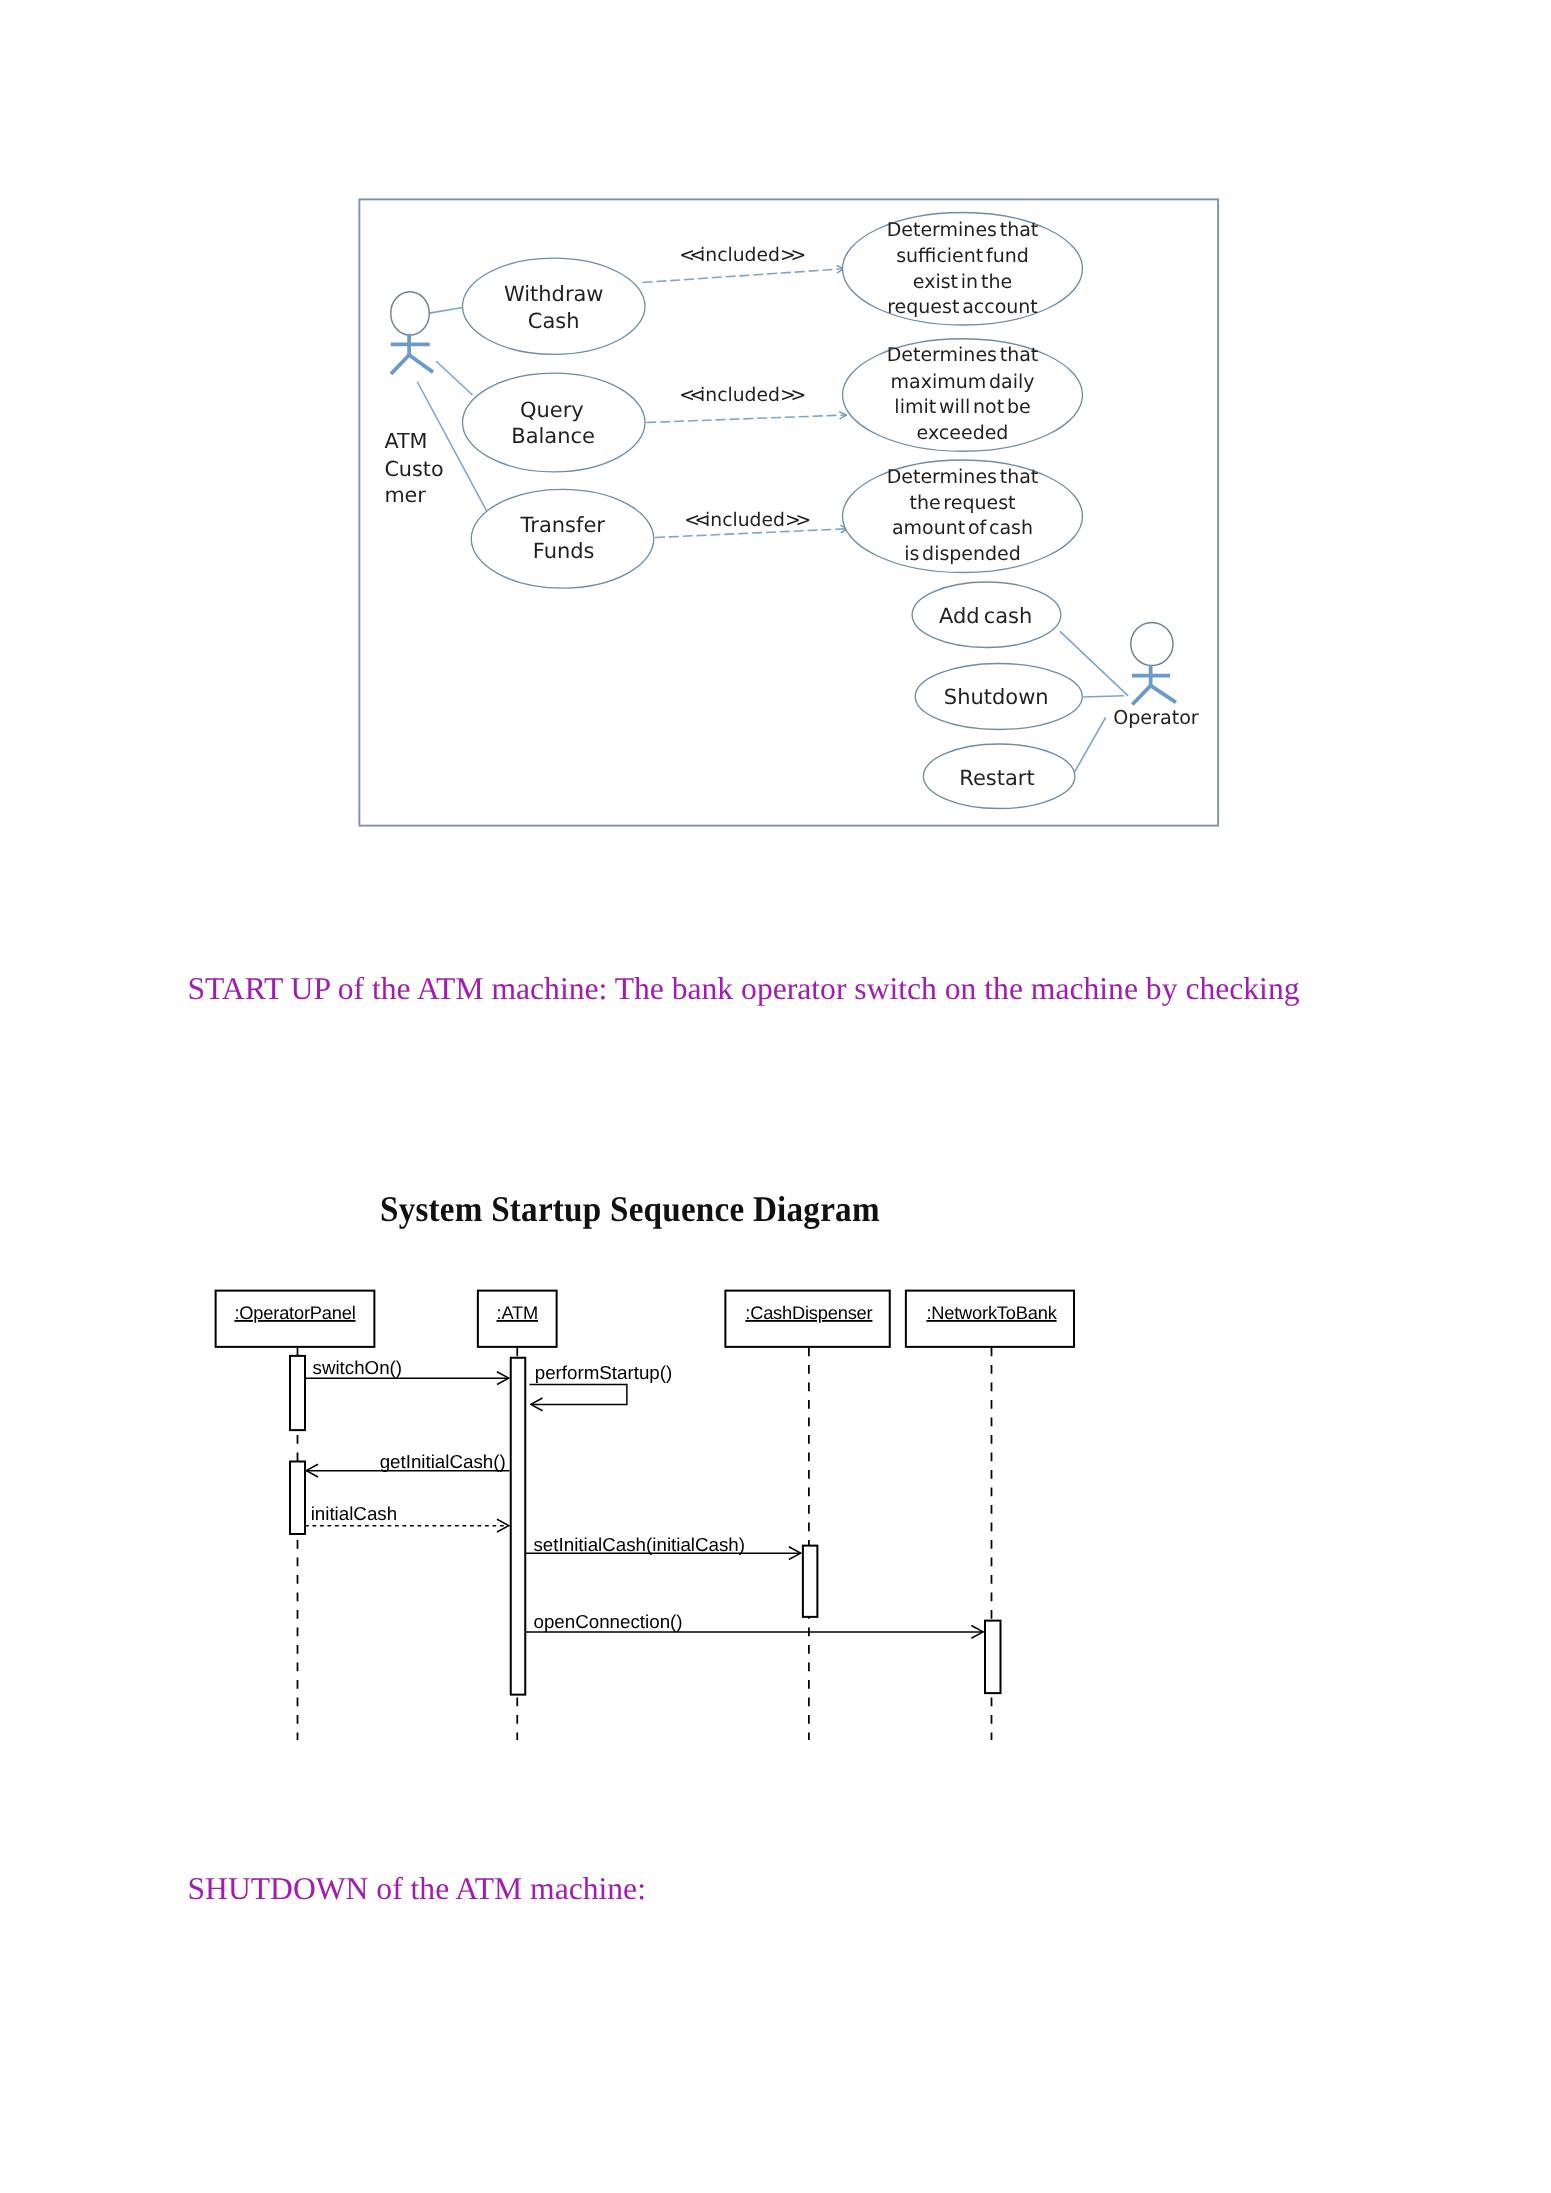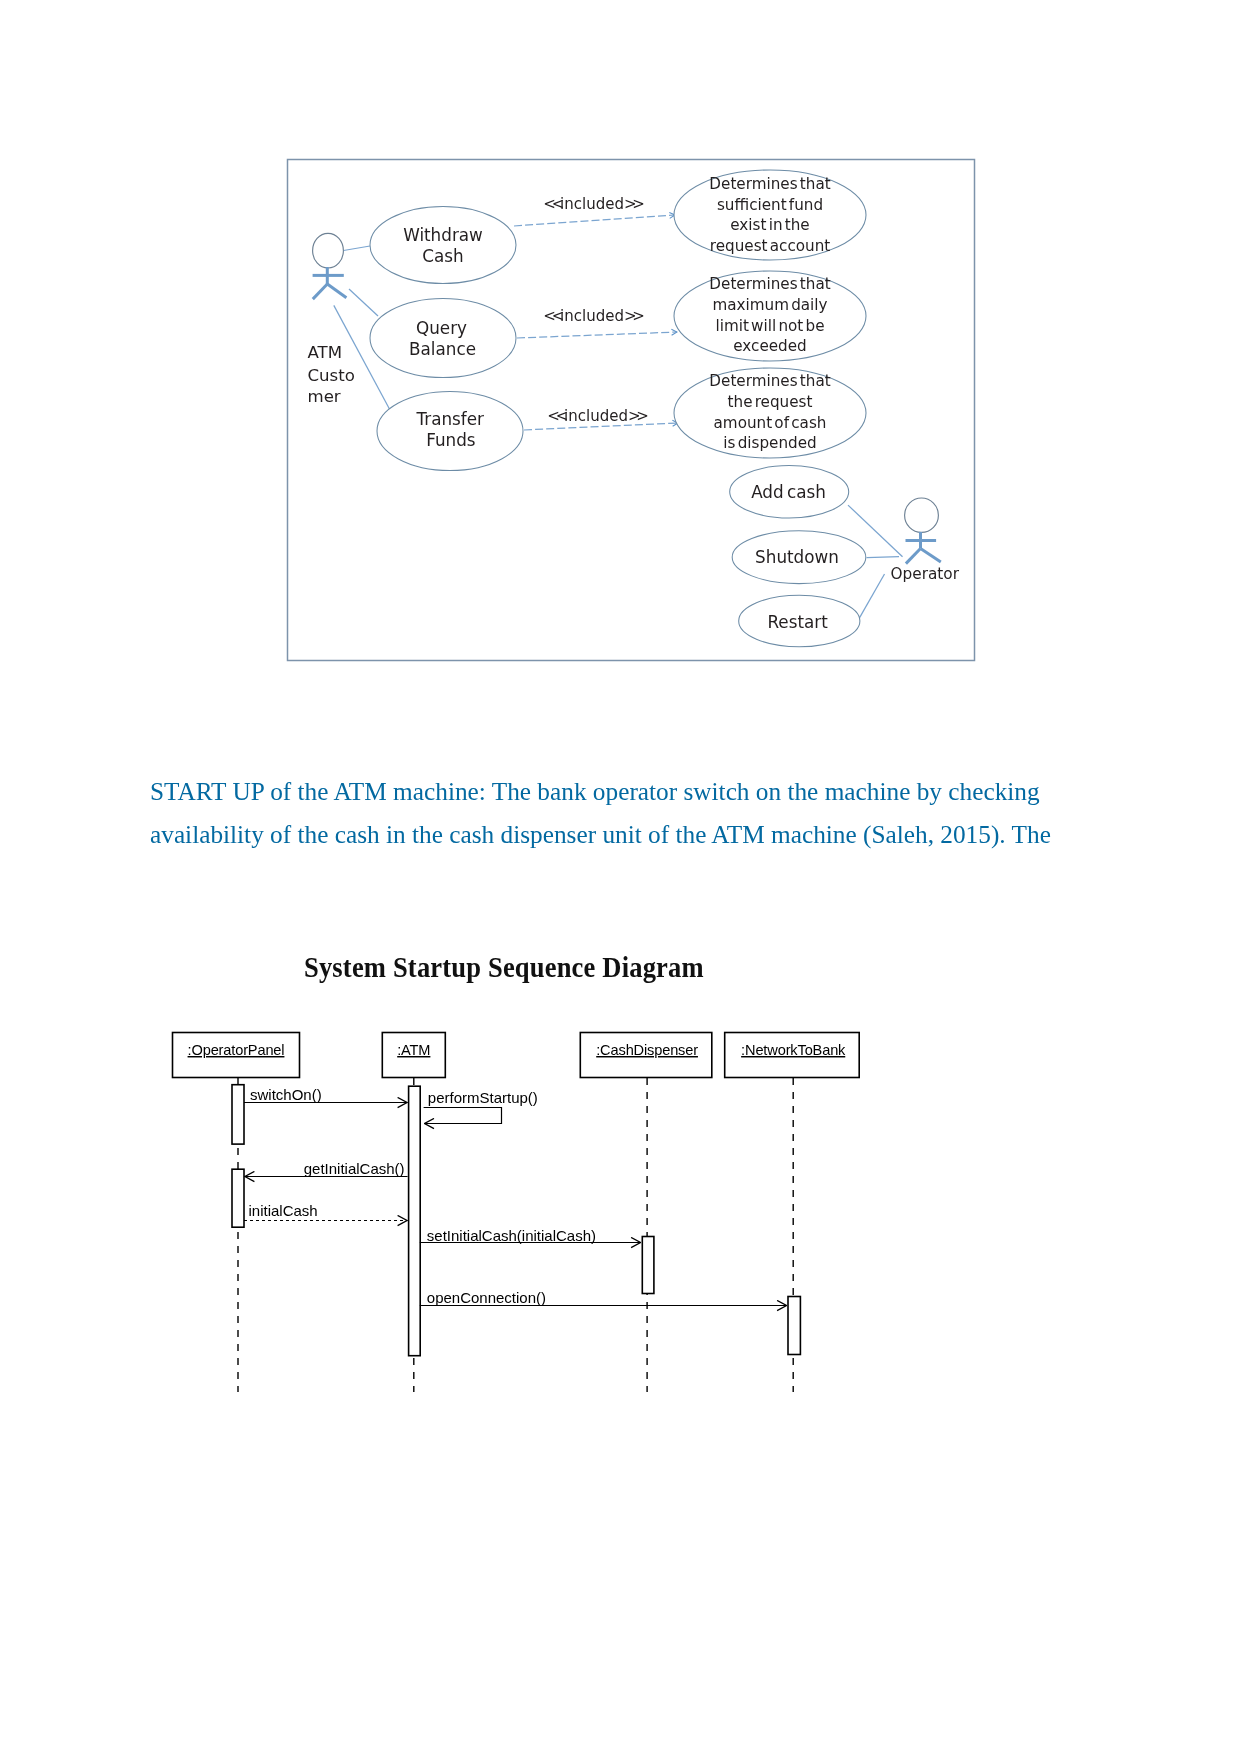--- a/index.html
+++ b/index.html
@@ -1,20 +1,20 @@
 <!DOCTYPE html>
 <html><head>
 <meta charset="utf-8">
 <style>
   html,body{margin:0;padding:0;background:#ffffff;}
   body{width:1241px;height:1754px;position:relative;overflow:hidden;
        font-family:"Liberation Serif",serif;color:#000;}
   .page{position:absolute;left:0;top:0;width:1241px;height:1754px;}
   .para{position:absolute;font-family:"Liberation Serif",serif;font-size:25.3px;
-        line-height:43px;color:#0369a1;}
+        line-height:43px;color:#a21caf;}
   #ucd{position:absolute;left:283px;top:155px;}
   #sqd{position:absolute;left:155px;top:935px;}
   .uc-label{font-family:"DejaVu Sans",sans-serif;font-size:16.8px;fill:#231f20;
             text-anchor:middle;word-spacing:-2px;}
   .uc-label2{font-family:"DejaVu Sans",sans-serif;font-size:15.2px;fill:#231f20;
             text-anchor:middle;word-spacing:-2.6px;}
   .uc-actorlabel{font-family:"DejaVu Sans",sans-serif;font-size:16.6px;fill:#231f20;}
   .uc-oplabel{font-size:15.3px;}
   .uc-stereo{font-family:"DejaVu Sans",sans-serif;font-size:15px;fill:#231f20;
              text-anchor:middle;}
@@ -126,21 +126,20 @@
       <ellipse cx="516" cy="402.2" rx="66.8" ry="26.4" fill="#ffffff" stroke="#6d8ca6" stroke-width="1.05"></ellipse>
       <text class="uc-label" x="514" y="408">Shutdown</text>
 
       <ellipse cx="516.3" cy="466" rx="60.6" ry="25.8" fill="#ffffff" stroke="#6d8ca6" stroke-width="1.05"></ellipse>
       <text class="uc-label" x="514.6" y="473">Restart</text>
     </g>
   </svg>
 
   <div class="para" style="left:150px;top:770px;width:960px;">
     <div>START UP of the ATM machine: The bank operator switch on the machine by checking</div>
-    <div>availability of the cash in the cash dispenser unit of the ATM machine (Saleh, 2015). The</div>
   </div>
 
   <svg id="sqd" width="740" height="470" viewBox="0 0 740 470">
     <defs>
       <marker id="sarrow" viewBox="0 0 12 12" refX="11.2" refY="6" markerWidth="12" markerHeight="12" orient="auto-start-reverse" markerUnits="userSpaceOnUse">
         <path d="M1.8,0.9 L11.2,6 L1.8,11.1" fill="none" stroke="#000" stroke-width="1.25"></path>
       </marker>
     </defs>
 
     <text id="sqd-title" class="sq-title" x="149" y="42" transform="translate(149,42) scale(0.915,1) translate(-149,-42)">System Startup Sequence Diagram</text>
@@ -182,14 +181,17 @@
     <g>
       <text class="sq-msg" x="95" y="164.5">switchOn()</text>
       <text class="sq-msg" x="272.8" y="168">performStartup()</text>
       <text class="sq-msg sq-msg-r" x="249.6" y="239">getInitialCash()</text>
       <text class="sq-msg" x="93.5" y="281">initialCash</text>
       <text class="sq-msg" x="271.8" y="305.5">setInitialCash(initialCash)</text>
       <text class="sq-msg" x="271.8" y="367.5">openConnection()</text>
     </g>
   </svg>
 
+  <div class="para" style="left:150px;top:1490px;width:960px;">
+    <div>SHUTDOWN of the ATM machine:</div>
+  </div>
 
 </div>
 
 </body></html>

